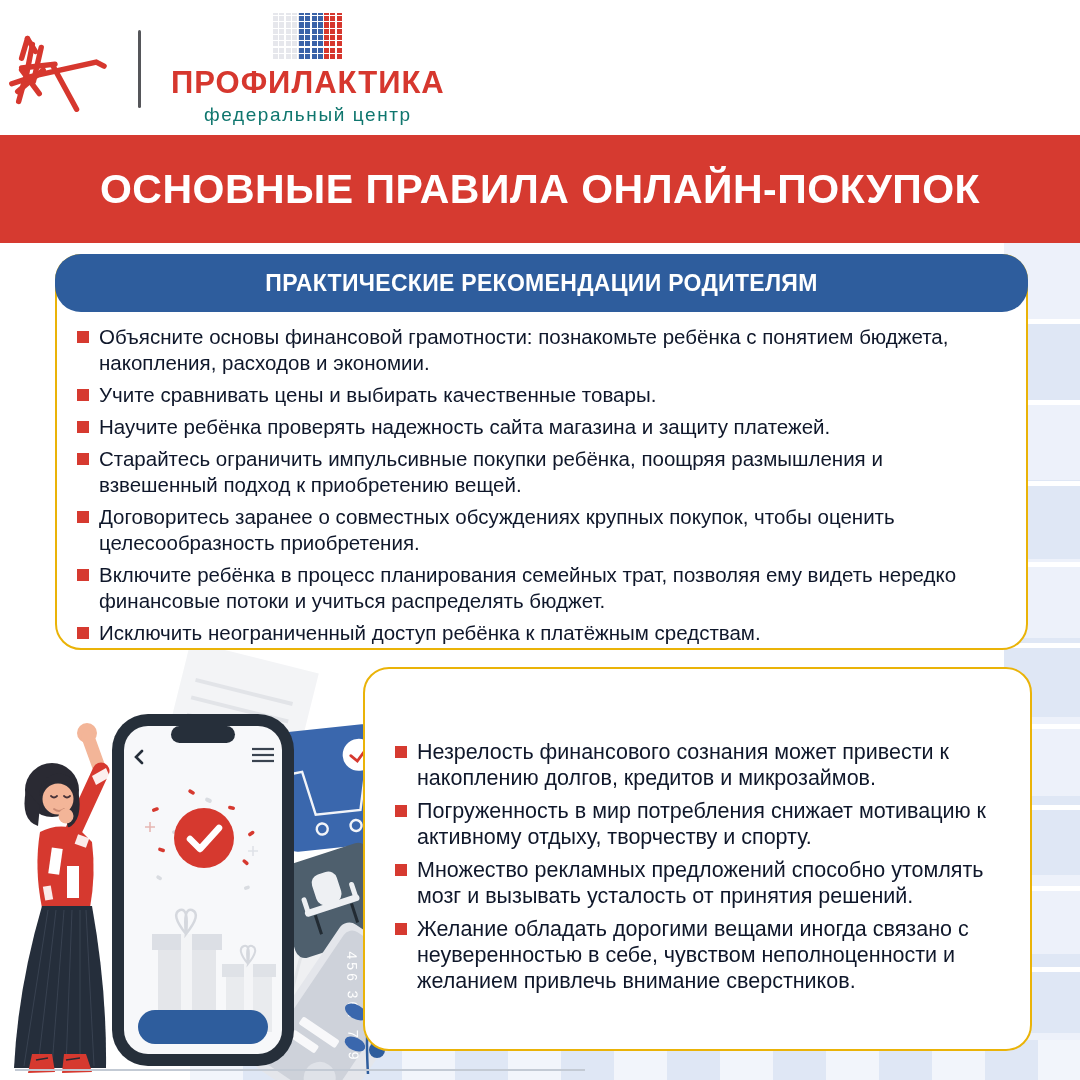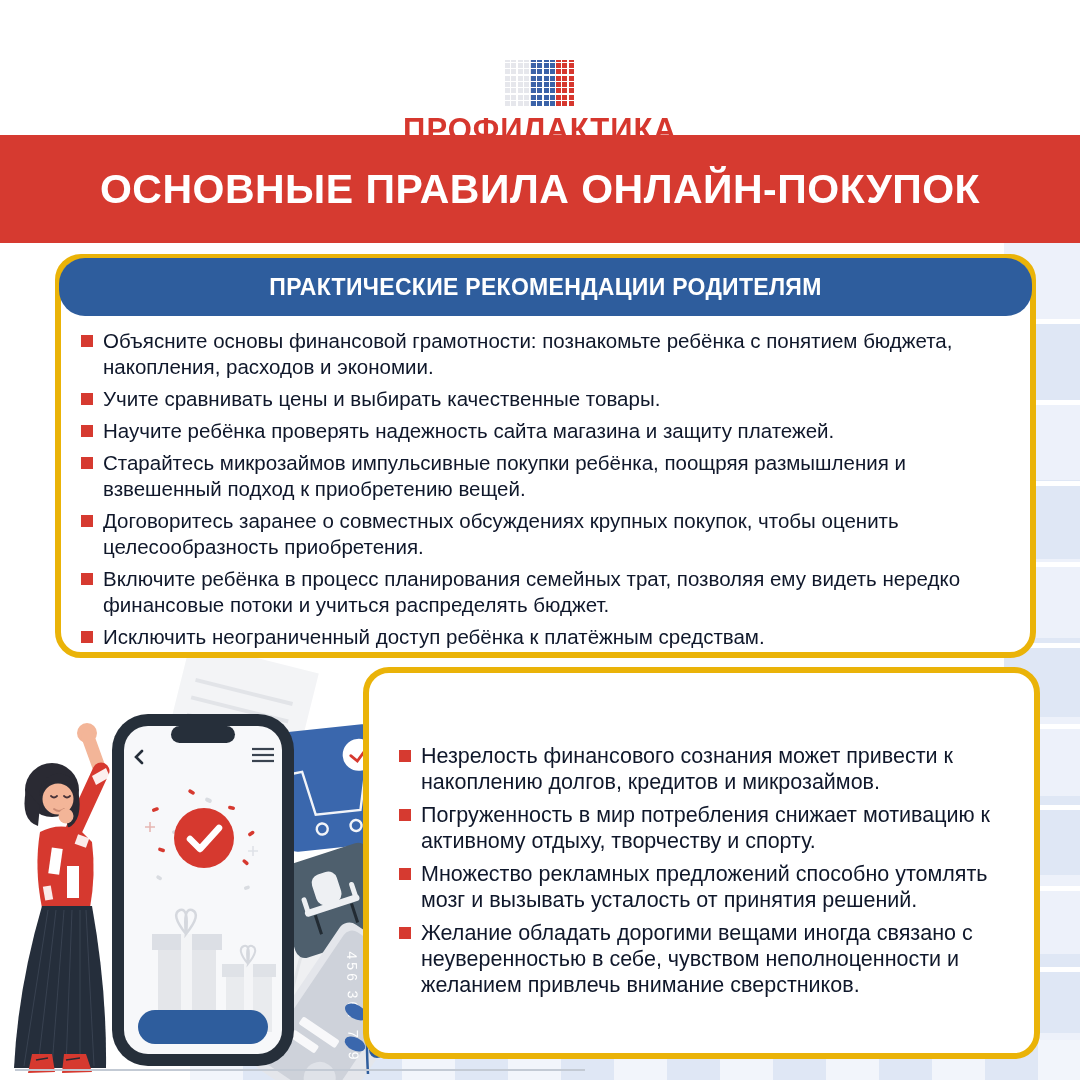--- a/index.html
+++ b/index.html
@@ -6,38 +6,38 @@
   .poster{position:relative;width:1080px;height:1080px;background:#fff;overflow:hidden;
           font-family:"Liberation Sans",sans-serif;}
   
   .strip-right{position:absolute;top:243px;right:0;width:76px;bottom:0;z-index:0;
     background-image:repeating-linear-gradient(180deg,rgba(255,255,255,0) 0 76px,#fff 76px 81px),
                      repeating-linear-gradient(180deg,#edf1fa 0 79px,#dfe7f5 79px 158px);}
   .strip-bottom{position:absolute;left:190px;right:0;bottom:0;height:40px;z-index:0;
     background:repeating-linear-gradient(90deg,#f2f5fb 0 53px,#dfe7f5 53px 106px);}
   
   .header{position:absolute;top:0;left:0;width:100%;height:138px;display:flex;
-          align-items:center;justify-content:flex-start;gap:30px;z-index:2;flex-direction:column;}
+          align-items:center;justify-content:flex-start;gap:30px;z-index:2;}
   .divider{width:3px;height:78px;background:#55565a;border-radius:2px;}
   .logo-block{display:flex;flex-direction:column;align-items:center;}
   .logo-grid{display:flex;gap:0;margin-bottom:6px;}
   .gb{height:46px;
     background-image:repeating-linear-gradient(90deg,rgba(0,0,0,0) 0 5px,#fff 5px 6.3px),
                      repeating-linear-gradient(0deg,rgba(0,0,0,0) 0 5px,#fff 5px 6.3px);}
   .gb-gray{width:26px;background-color:#e6e7ec;}
   .gb-blue{width:25px;background-color:#3a62a8;}
   .gb-red{width:19px;background-color:#d6372e;}
   .logo-title{color:#d6372e;font-size:31px;font-weight:800;letter-spacing:1px;}
   .logo-subtitle{color:#0f766e;font-size:19px;letter-spacing:1.6px;margin-top:3px;}
   
   .banner{position:absolute;top:135px;left:0;width:100%;height:108px;background:#d63a30;
           display:flex;align-items:center;justify-content:center;z-index:2;}
   .banner h1{margin:0;color:#fff;font-size:41px;font-weight:800;letter-spacing:.5px;}
   
-  .card{position:absolute;background:#fff;border:6px solid #eab308;border-radius:26px;z-index:2;}
+  .card{position:absolute;background:#fff;border:2px solid #eab308;border-radius:26px;z-index:2;}
   .card-header{position:absolute;top:-2px;left:-2px;right:-2px;height:58px;background:#2e5d9d;
           border-radius:26px;color:#fff;font-weight:700;display:flex;align-items:center;
           justify-content:center;letter-spacing:.3px;}
   .card1{left:55px;top:254px;width:969px;height:392px;}
   .card1 .card-header{font-size:23px;}
   .card2{left:363px;top:667px;width:665px;height:380px;}
   .card2 .card-header{font-size:22px;}
   .card ul{list-style:none;padding:0;}
   .card1 ul{margin:68px 62px 0 20px;}
   .card2 ul{margin:70px 22px 0 30px;}
@@ -101,21 +101,21 @@
       <li>
           <span class="sq"></span>
           <span class="btext">Учите сравнивать цены и выбирать качественные товары.</span>
         </li>
       <li>
           <span class="sq"></span>
           <span class="btext">Научите ребёнка проверять надежность сайта магазина и защиту платежей.</span>
         </li>
       <li>
           <span class="sq"></span>
-          <span class="btext">Старайтесь микрозаймов импульсивные покупки ребёнка, поощряя размышления и взвешенный подход к приобретению вещей.</span>
+          <span class="btext">Старайтесь ограничить импульсивные покупки ребёнка, поощряя размышления и взвешенный подход к приобретению вещей.</span>
         </li>
       <li>
           <span class="sq"></span>
           <span class="btext">Договоритесь заранее о совместных обсуждениях крупных покупок, чтобы оценить целесообразность приобретения.</span>
         </li>
       <li>
           <span class="sq"></span>
           <span class="btext">Включите ребёнка в процесс планирования семейных трат, позволяя ему видеть нередко финансовые потоки и учиться распределять бюджет.</span>
         </li>
       <li>

